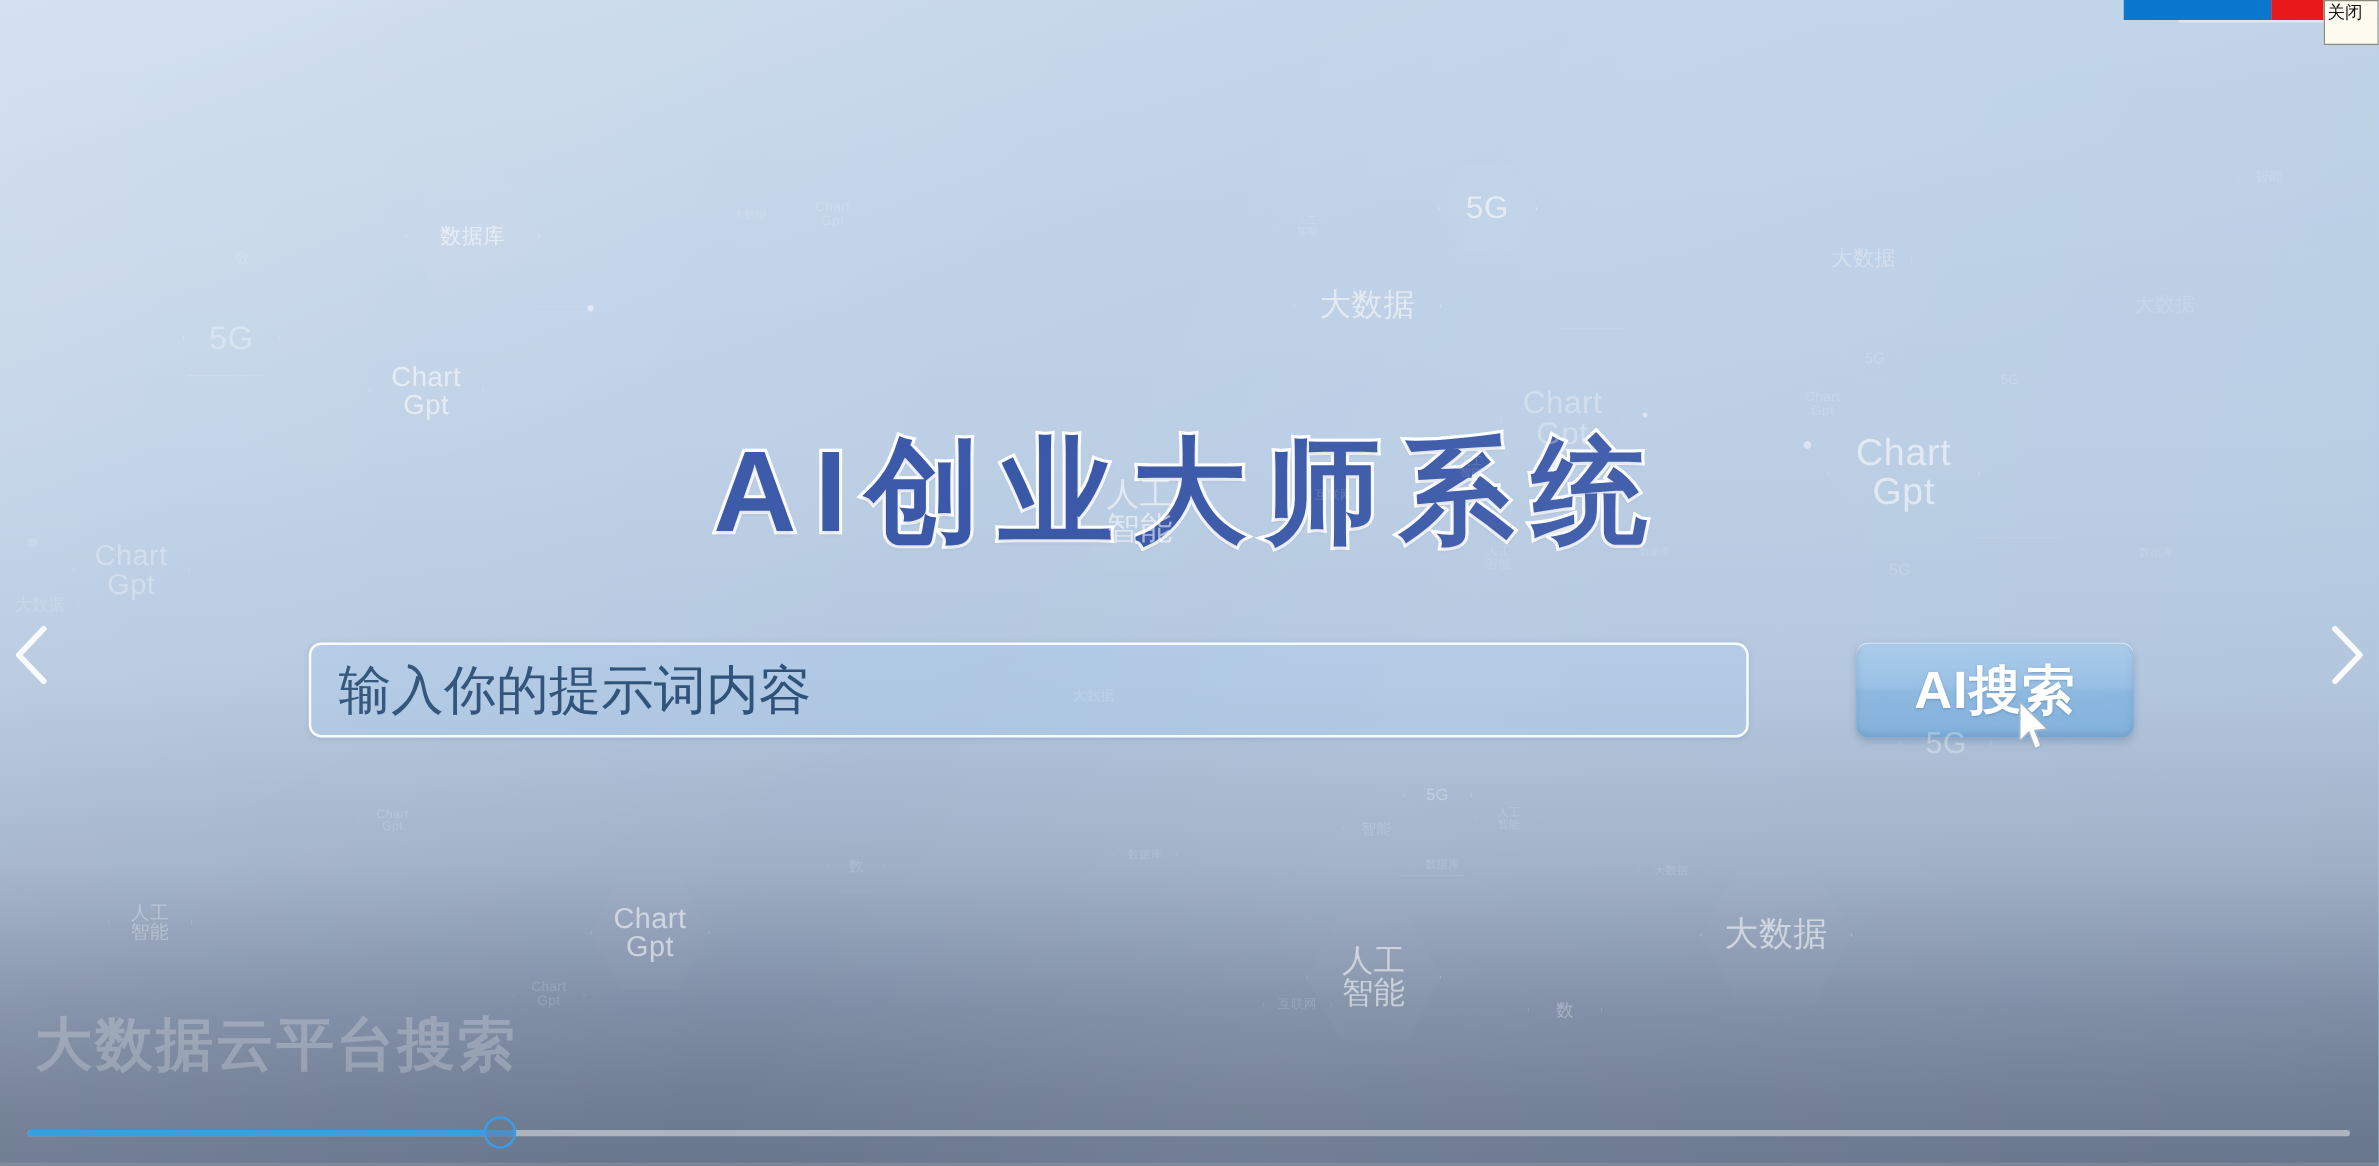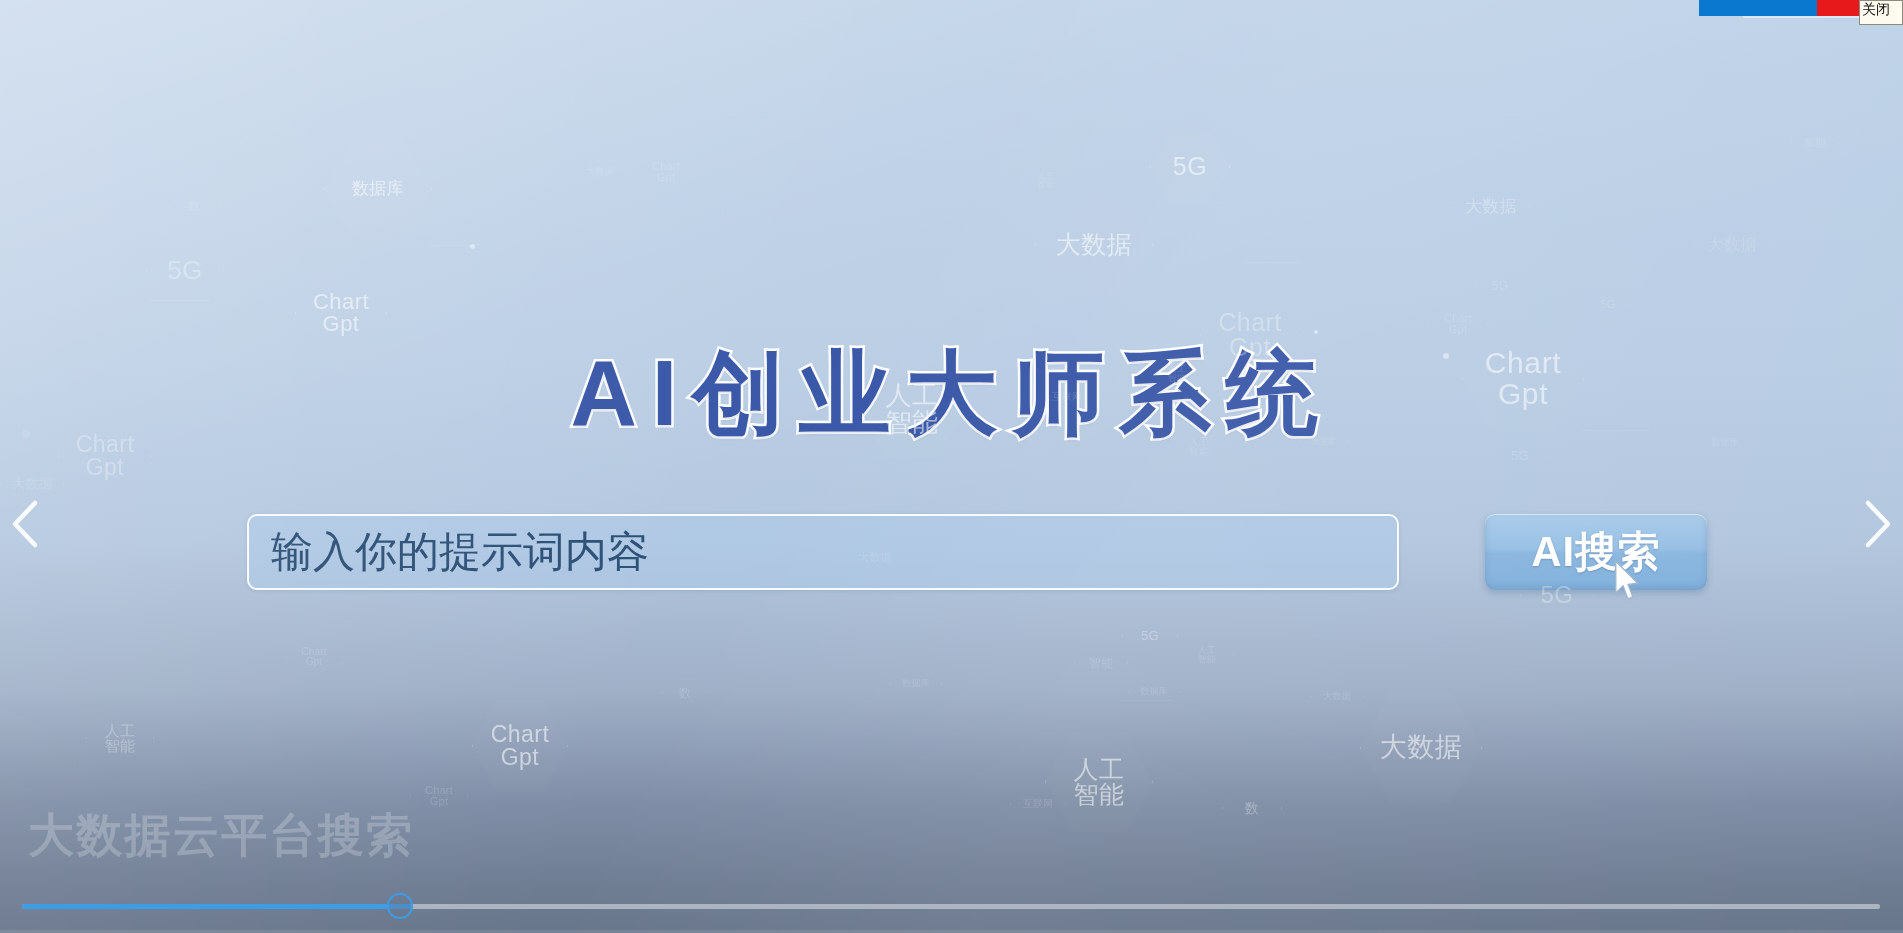--- a/index.html
+++ b/index.html
@@ -180,21 +180,21 @@
 
   
   #topChrome {
     position:absolute; top:0; right:0;
     height:16px; display:flex; align-items:stretch;
     z-index:60;
   }
   #blueBar { width:118px; background:#0b78d0; }
   #redBox  { width:42px; background:#e8191b; }
   #closeTip {
-    min-width:44px; height:25px;
+    min-width:44px; height:36px;
     background:#fdfbef;
     border:1px solid #8c8a7c;
     color:#111;
     font-size:14px; line-height:17px;
     padding:0 2px;
     font-family:"Liberation Sans", sans-serif;
     white-space:nowrap; overflow:hidden;
   }
   
   #chromeEdge {

